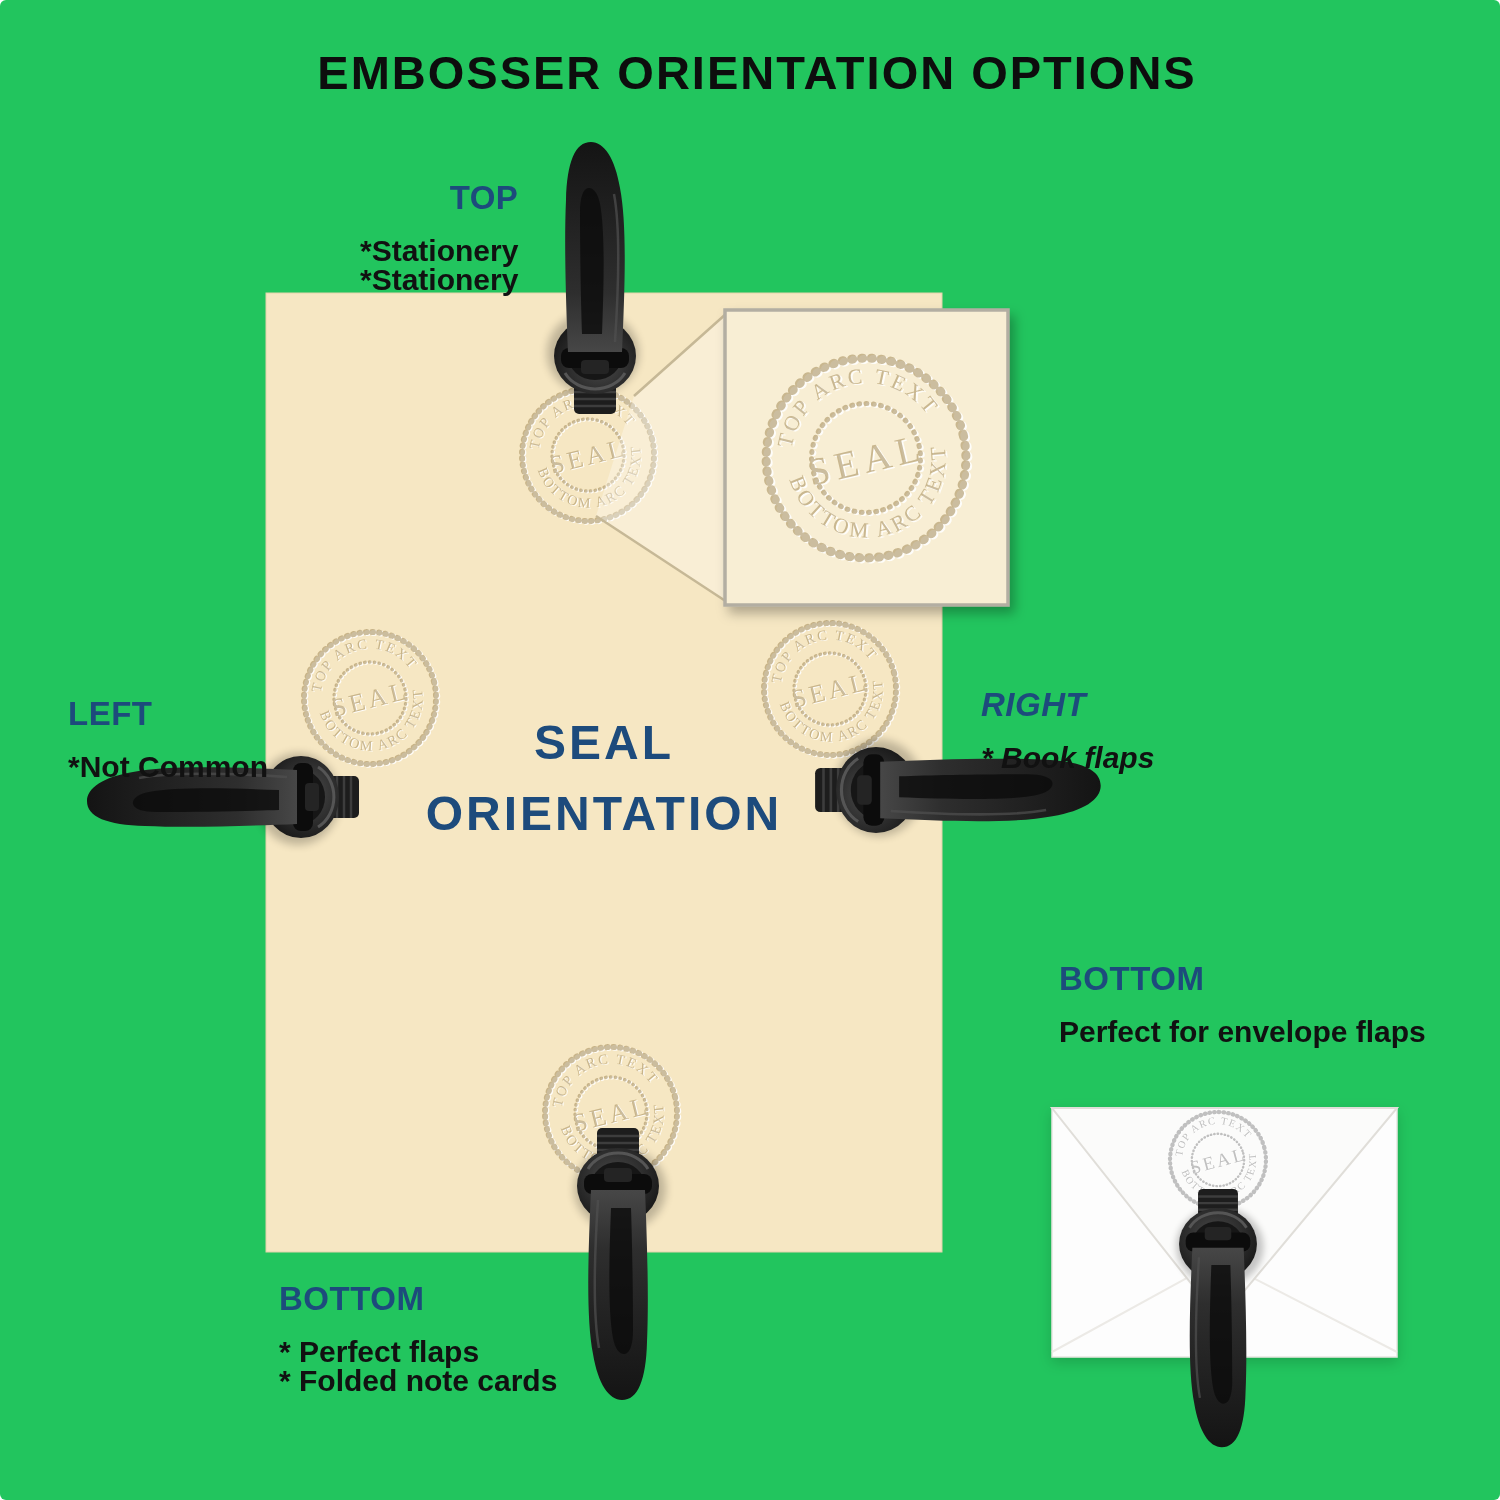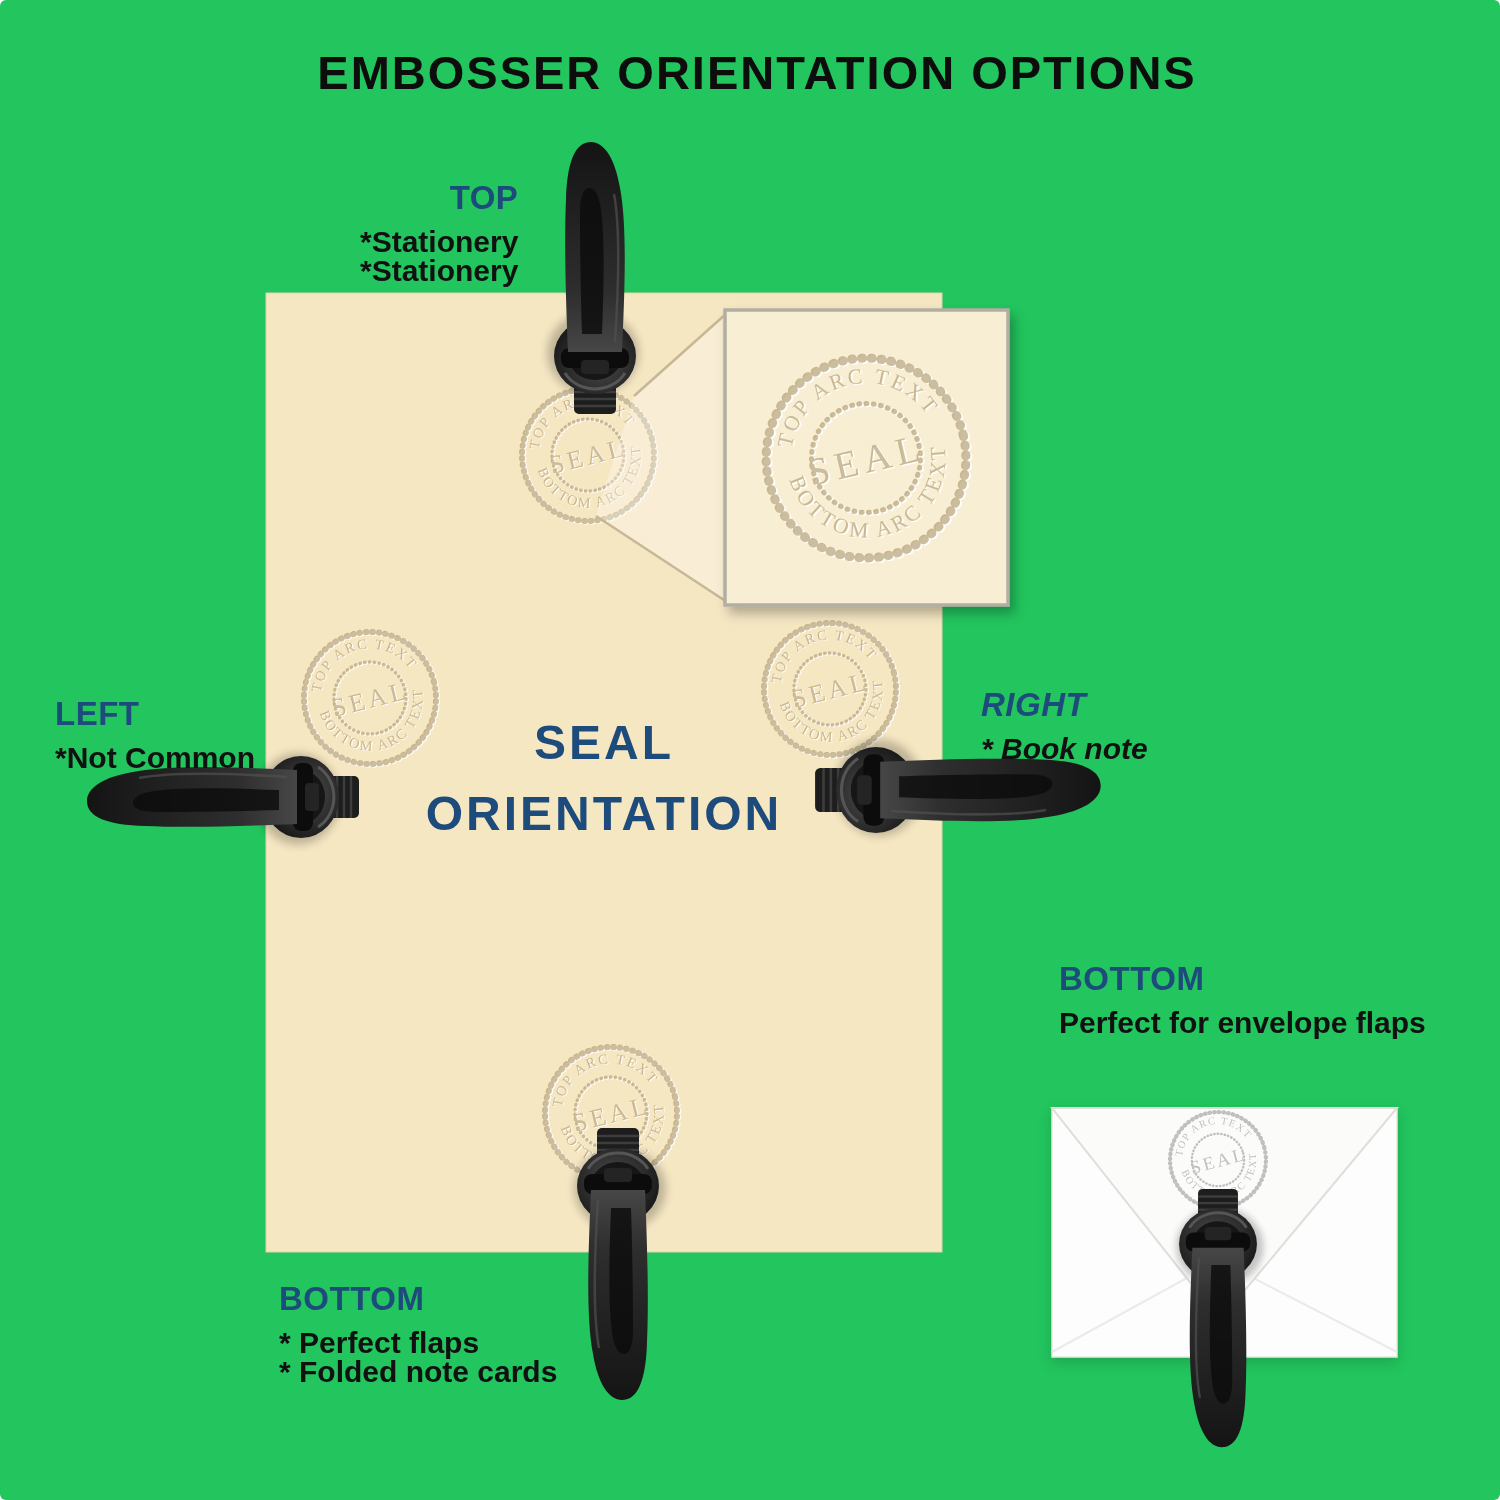--- a/index.html
+++ b/index.html
@@ -5,24 +5,24 @@
   html,body{margin:0;padding:0;background:#ffffff;}
   body{font-family:"Liberation Sans",sans-serif;}
   #stage{position:relative;width:1500px;height:1500px;background:#22c55e;overflow:hidden;border-radius:6px;}
   #art{position:absolute;left:0;top:0;}
   svg text{font-family:"Liberation Serif",serif;}
 
   .overlay{position:absolute;white-space:nowrap;}
   #title{left:757px;top:45px;transform:translateX(-50%);font-size:47px;font-weight:700;
          letter-spacing:2px;color:#0d0d0d;}
   .lbl .hd{font-size:33px;line-height:36px;font-weight:700;color:#1d4b7c;letter-spacing:0.5px;}
-  .lbl .nt{font-size:30px;line-height:29px;font-weight:700;color:#111111;margin-top:11px;}
+  .lbl .nt{font-size:30px;line-height:29px;font-weight:700;color:#111111;margin-top:20px;}
   .lbl .nt div{margin:0;}
   #lbl-top{left:360px;top:180px;text-align:right;}
-  #lbl-left{left:55px;top:696px;}
+  #lbl-left{left:68px;top:696px;}
   #lbl-right{left:981px;top:687px;font-style:italic;}
   #lbl-bottom{left:279px;top:1281px;}
   #lbl-bottom-right{left:1059px;top:961px;}
   #center-label{left:604px;top:707px;transform:translateX(-50%);text-align:center;
     color:#1d4b7c;font-size:48px;font-weight:700;letter-spacing:3px;line-height:71px;}
 </style>
 </head>
 <body>
 
 <div id="stage">
@@ -137,21 +137,21 @@
   <div id="lbl-left" class="overlay lbl">
     <div class="hd">LEFT</div>
     <div class="nt">
       <div>*Not Common</div>
     </div>
   </div>
 
   <div id="lbl-right" class="overlay lbl">
     <div class="hd">RIGHT</div>
     <div class="nt">
-      <div>* Book note</div>
+      <div>* Book flaps</div>
     </div>
   </div>
 
   <div id="lbl-bottom" class="overlay lbl">
     <div class="hd">BOTTOM</div>
     <div class="nt">
       <div>* Perfect flaps</div>
       <div>* Folded note cards</div>
     </div>
   </div>

